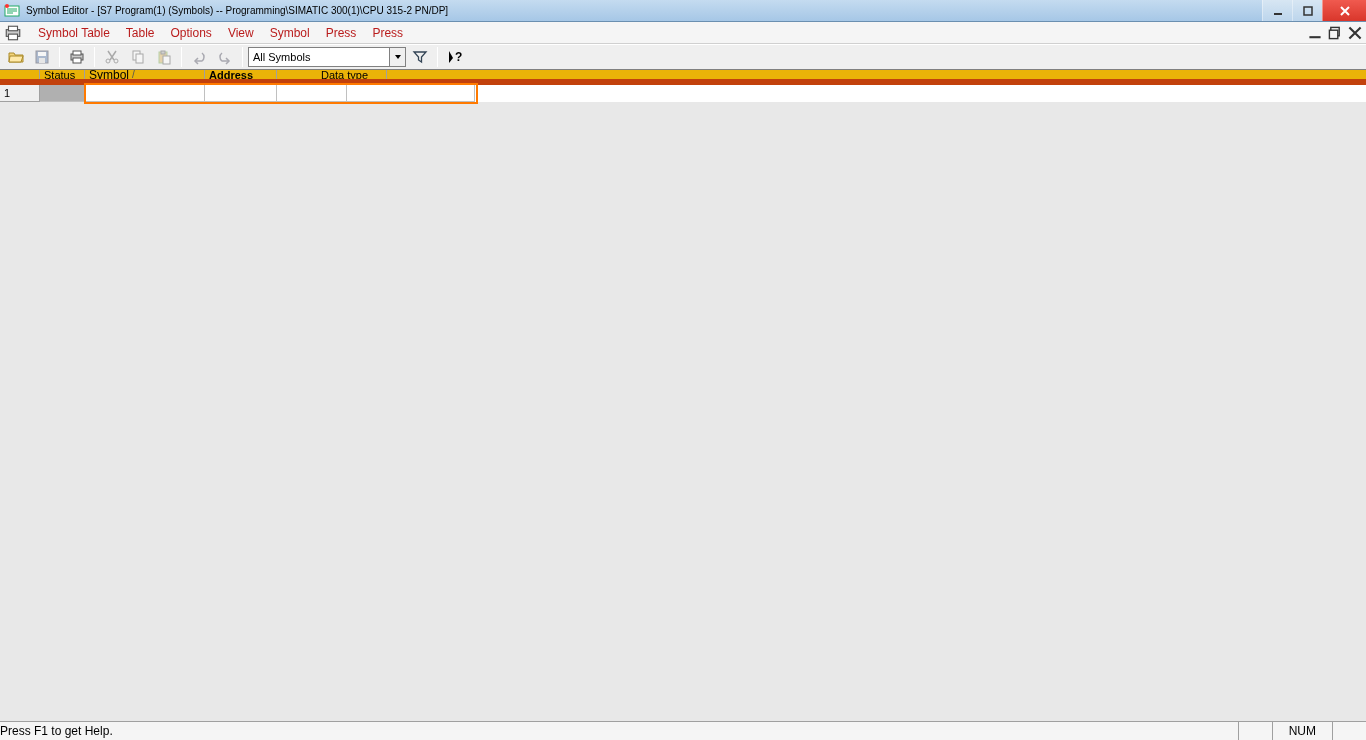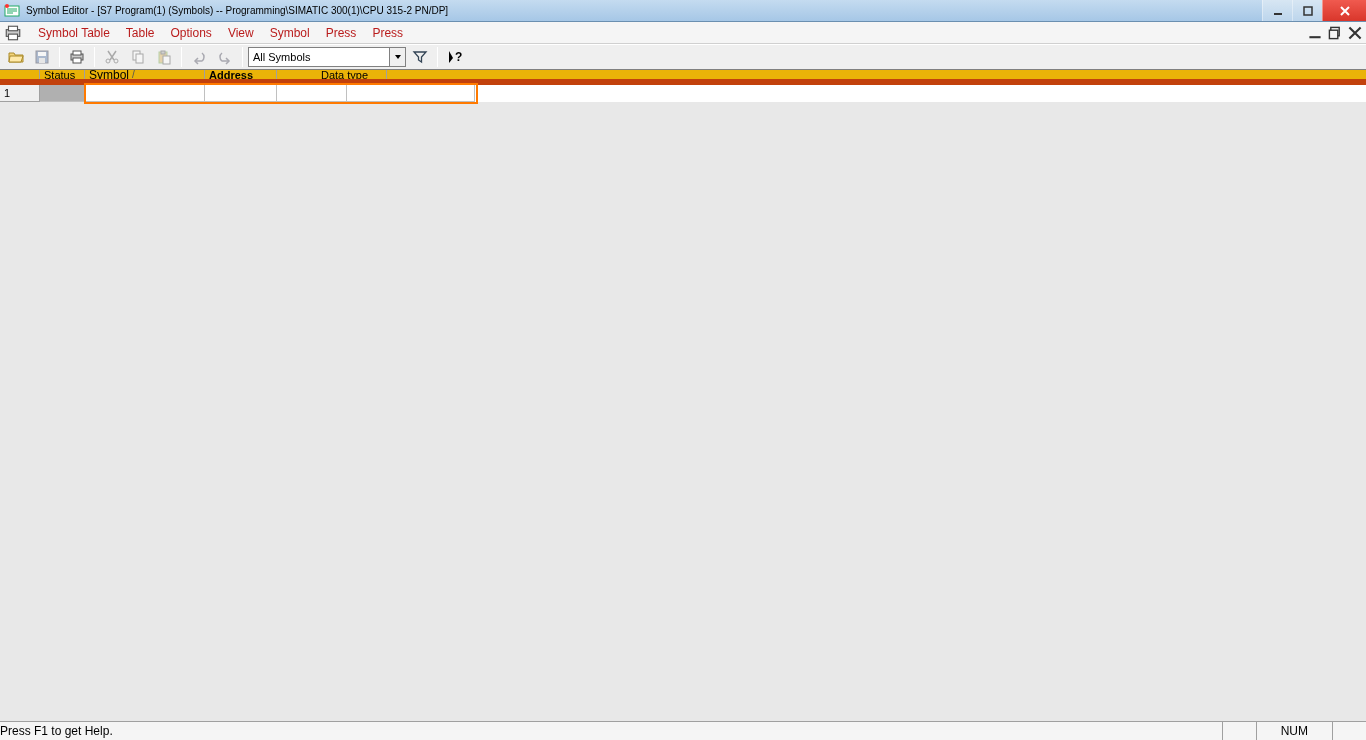--- a/index.html
+++ b/index.html
@@ -50,21 +50,21 @@
 .gr-address { width: 72px; }
 .gr-datatype { width: 70px; }
 .gr-comment { width: 128px; }
 
 
 .row-highlight { position: absolute; left: 85px; top: 15px; width: 390px; height: 17px; border: 2px solid #ff7a00; pointer-events: none; box-sizing: content-box; margin-top:-2px; margin-left:-1px;}
 
 
 .statusbar { height: 19px; background: #f5f5f5; border-top: 1px solid #a0a0a0; display: flex; align-items: center; font-size: 11px; }
 .statusbar .st-msg { flex: 1; }
-.statusbar .st-cell { border-left: 1px solid #a0a0a0; height:100%; display:flex; align-items:center; padding:0 24px; min-width:36px; }
+.statusbar .st-cell { border-left: 1px solid #a0a0a0; height:100%; display:flex; align-items:center; padding:0 16px; min-width:36px; }
 .statusbar .st-spacer { width: 34px; border-left:1px solid #a0a0a0; height:100%;}
 </style>
 </head>
 <body>
 
 <div class="titlebar">
   <span class="app-icon">
     <svg viewBox="0 0 16 16">
         <rect x="1" y="3" width="14" height="10" fill="#fff" stroke="#2a6"></rect>
         <path d="M3 6h10M3 8h10M3 10h6" stroke="#2a6" stroke-width="1"></path>

